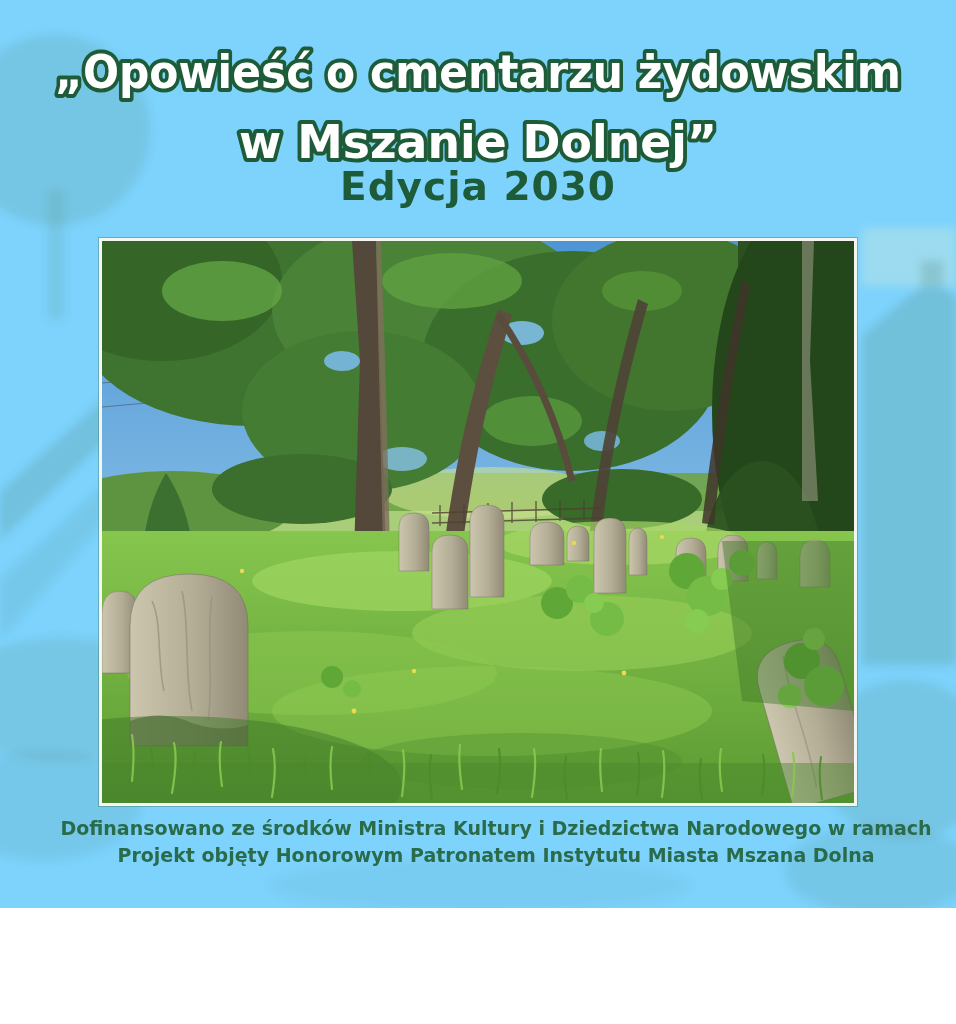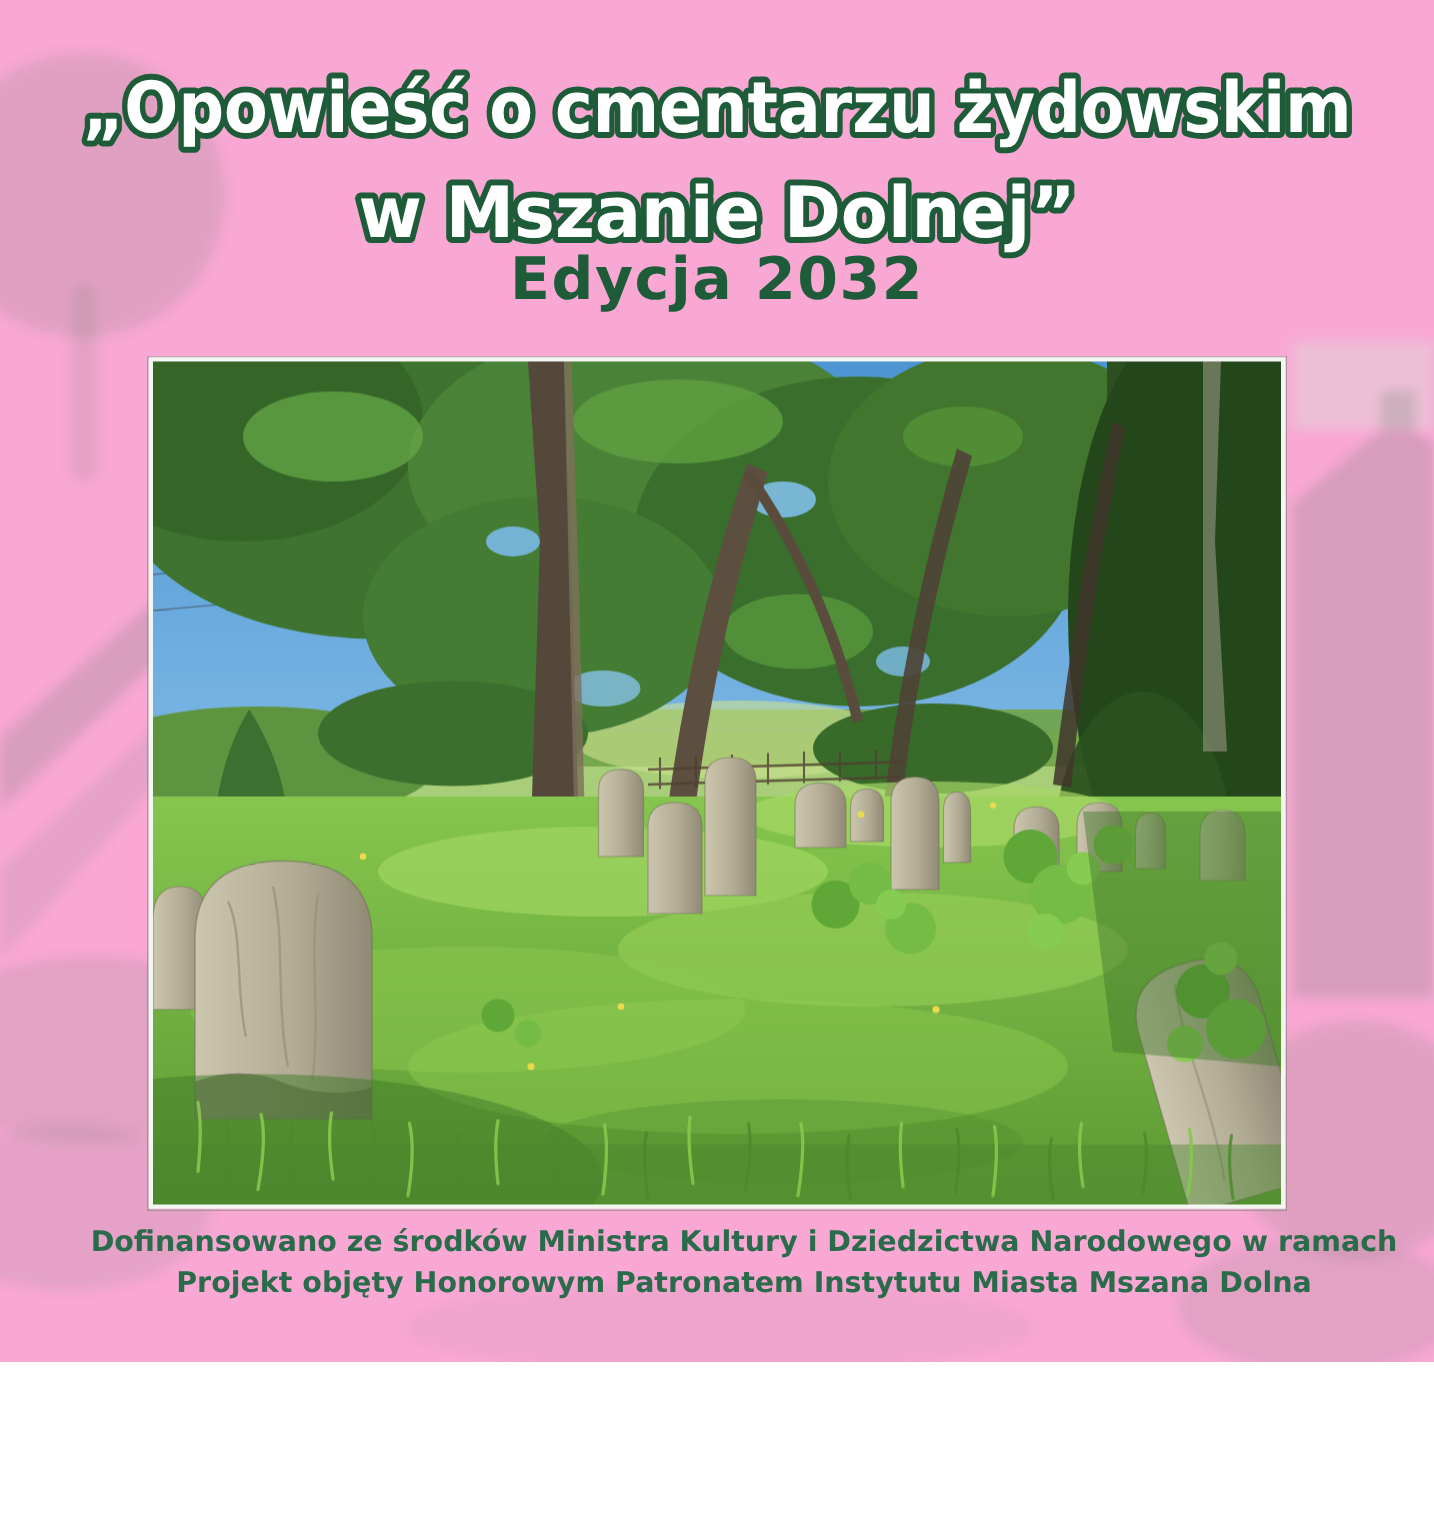--- a/index.html
+++ b/index.html
@@ -1,17 +1,17 @@
 <!DOCTYPE html>
 <html><head>
 <meta charset="utf-8">
 <style>
   html,body{margin:0;padding:0;background:#666;}
   .poster{position:relative;width:956px;height:1024px;overflow:hidden;
-    background:#f9a8d4;font-family:"DejaVu Sans",sans-serif;}
+    background:#7dd3fc;font-family:"DejaVu Sans",sans-serif;}
   .ghost{position:absolute;left:0;top:0;width:956px;height:1024px;pointer-events:none;}
   .title-svg{position:absolute;left:0;top:12px;}
   .title-text{font-family:"DejaVu Sans",sans-serif;font-weight:700;font-size:47px;
     fill:#FFFFFF;stroke:#1E5C39;stroke-width:8px;paint-order:stroke;
     stroke-linejoin:round;text-anchor:middle;}
   .edition{position:absolute;left:0;top:164px;width:956px;text-align:center;
     font-size:39px;font-weight:700;color:#1E5C39;letter-spacing:1px;}
   .photo-frame{position:absolute;left:99px;top:238px;width:752px;height:562px;
     border:3px solid #F4F6F1;box-shadow:0 0 0 1px rgba(60,100,75,.35);margin:0;padding:0;}
   .funding{position:absolute;left:18px;top:815px;width:956px;text-align:center;
@@ -42,21 +42,21 @@
       <ellipse cx="880" cy="870" rx="95" ry="45" fill="#3F6B4E" opacity="0.11"></ellipse>
       <ellipse cx="480" cy="885" rx="210" ry="28" fill="#3F6B4E" opacity="0.06"></ellipse>
     </g>
   </svg>
 
   <svg class="title-svg" width="956" height="170" viewBox="0 0 956 170">
     <text x="478" y="76" class="title-text" textLength="846" lengthAdjust="spacingAndGlyphs">„Opowieść o cmentarzu żydowskim</text>
     <text x="478" y="146" class="title-text" textLength="478" lengthAdjust="spacingAndGlyphs">w Mszanie Dolnej”</text>
   </svg>
 
-  <div class="edition">Edycja 2032</div>
+  <div class="edition">Edycja 2030</div>
 
   <figure class="photo-frame">
     <svg width="752" height="562" viewBox="0 0 752 562">
       <defs>
         <linearGradient id="skyG" x1="0" y1="0" x2="0" y2="1">
           <stop offset="0" stop-color="#4D95D3"></stop>
             <stop offset="1" stop-color="#93C8EC"></stop>
         </linearGradient>
         <linearGradient id="grassG" x1="0" y1="0" x2="0" y2="1">
           <stop offset="0" stop-color="#86C64E"></stop>

